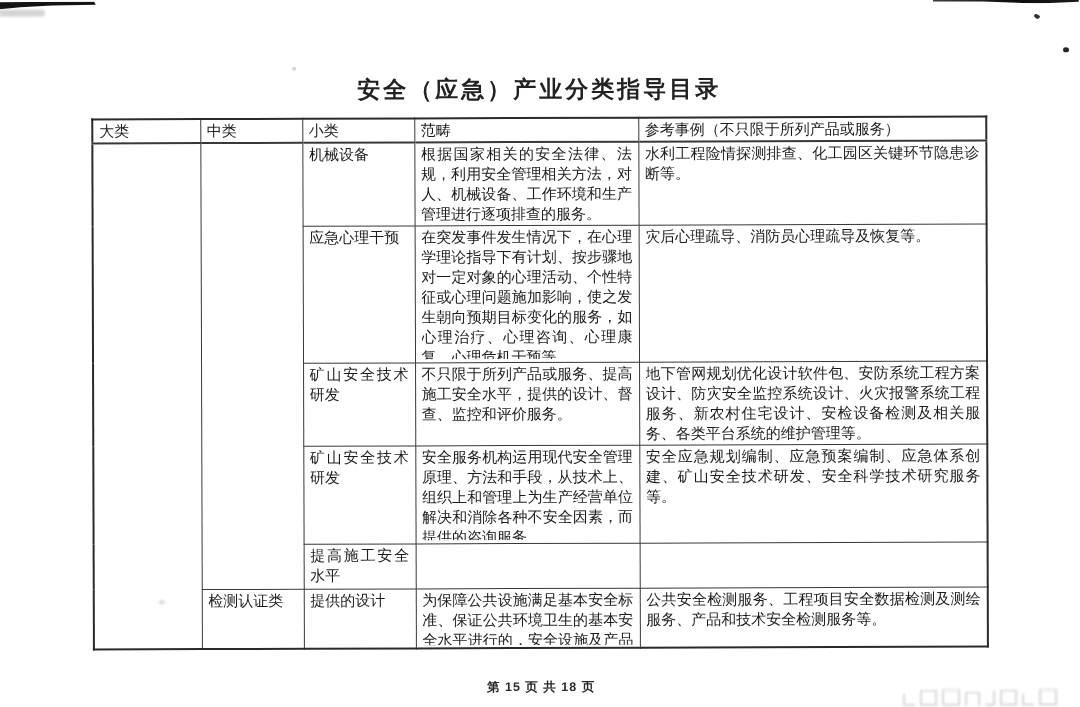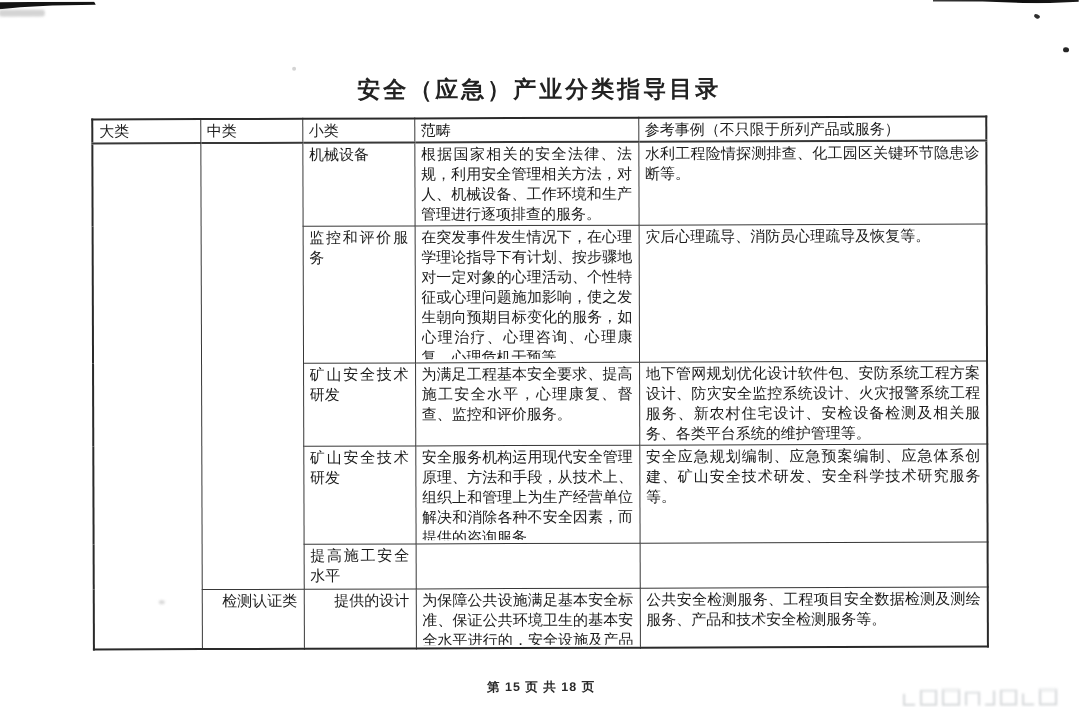--- a/index.html
+++ b/index.html
@@ -34,21 +34,21 @@
     padding:1px 6px 0 6px;
     vertical-align:top;text-align:left;font-weight:normal;
     line-height:20px;
   }
   table.cat{border:2px solid #2a2a2a;}
   table.cat th{height:21px;border-bottom-width:2px;white-space:nowrap;overflow:hidden;}
   tr.hr{height:23px;}
   tr.r1{height:83px;} tr.r2{height:137px;} tr.r3{height:83px;}
   tr.r4{height:98px;} tr.r5{height:45px;} tr.r6{height:60px;}
   .cw{overflow:hidden;text-align:justify;text-justify:inter-character;}
-  .cw.nj{text-align:right;}
+  .cw.nj{text-align:left;}
   .h1{height:78px;} .h2{height:132px;} .h3{height:78px;}
   .h4{height:93px;} .h5{height:40px;} .h6{height:55px;}
 
   
   .footer{
     position:absolute;top:679px;left:0;width:100%;text-align:center;
     font-size:12.5px;font-weight:bold;letter-spacing:1px;color:#2a2a2a;
     font-family:"Liberation Sans","DejaVu Sans",sans-serif;
   }
 
@@ -126,35 +126,35 @@
           </td>
         <td>
             <div class="cw h1">根据国家相关的安全法律、法规，利用安全管理相关方法，对人、机械设备、工作环境和生产管理进行逐项排查的服务。</div>
           </td>
         <td>
             <div class="cw h1">水利工程险情探测排查、化工园区关键环节隐患诊断等。</div>
           </td>
       </tr>
       <tr class="r2">
         <td>
-            <div class="cw h2">监控和评价服务</div>
+            <div class="cw h2">应急心理干预</div>
           </td>
         <td>
             <div class="cw h2">在突发事件发生情况下，在心理学理论指导下有计划、按步骤地对一定对象的心理活动、个性特征或心理问题施加影响，使之发生朝向预期目标变化的服务，如心理治疗、心理咨询、心理康复、心理危机干预等</div>
           </td>
         <td>
             <div class="cw h2">灾后心理疏导、消防员心理疏导及恢复等。</div>
           </td>
       </tr>
       <tr class="r3">
         <td>
             <div class="cw h3">矿山安全技术研发</div>
           </td>
         <td>
-            <div class="cw h3">为满足工程基本安全要求、提高施工安全水平，心理康复、督查、监控和评价服务。</div>
+            <div class="cw h3">不只限于所列产品或服务、提高施工安全水平，提供的设计、督查、监控和评价服务。</div>
           </td>
         <td>
             <div class="cw h3">地下管网规划优化设计软件包、安防系统工程方案设计、防灾安全监控系统设计、火灾报警系统工程服务、新农村住宅设计、安检设备检测及相关服务、各类平台系统的维护管理等。</div>
           </td>
       </tr>
       <tr class="r4">
         <td>
             <div class="cw h4">矿山安全技术研发</div>
           </td>
         <td>

